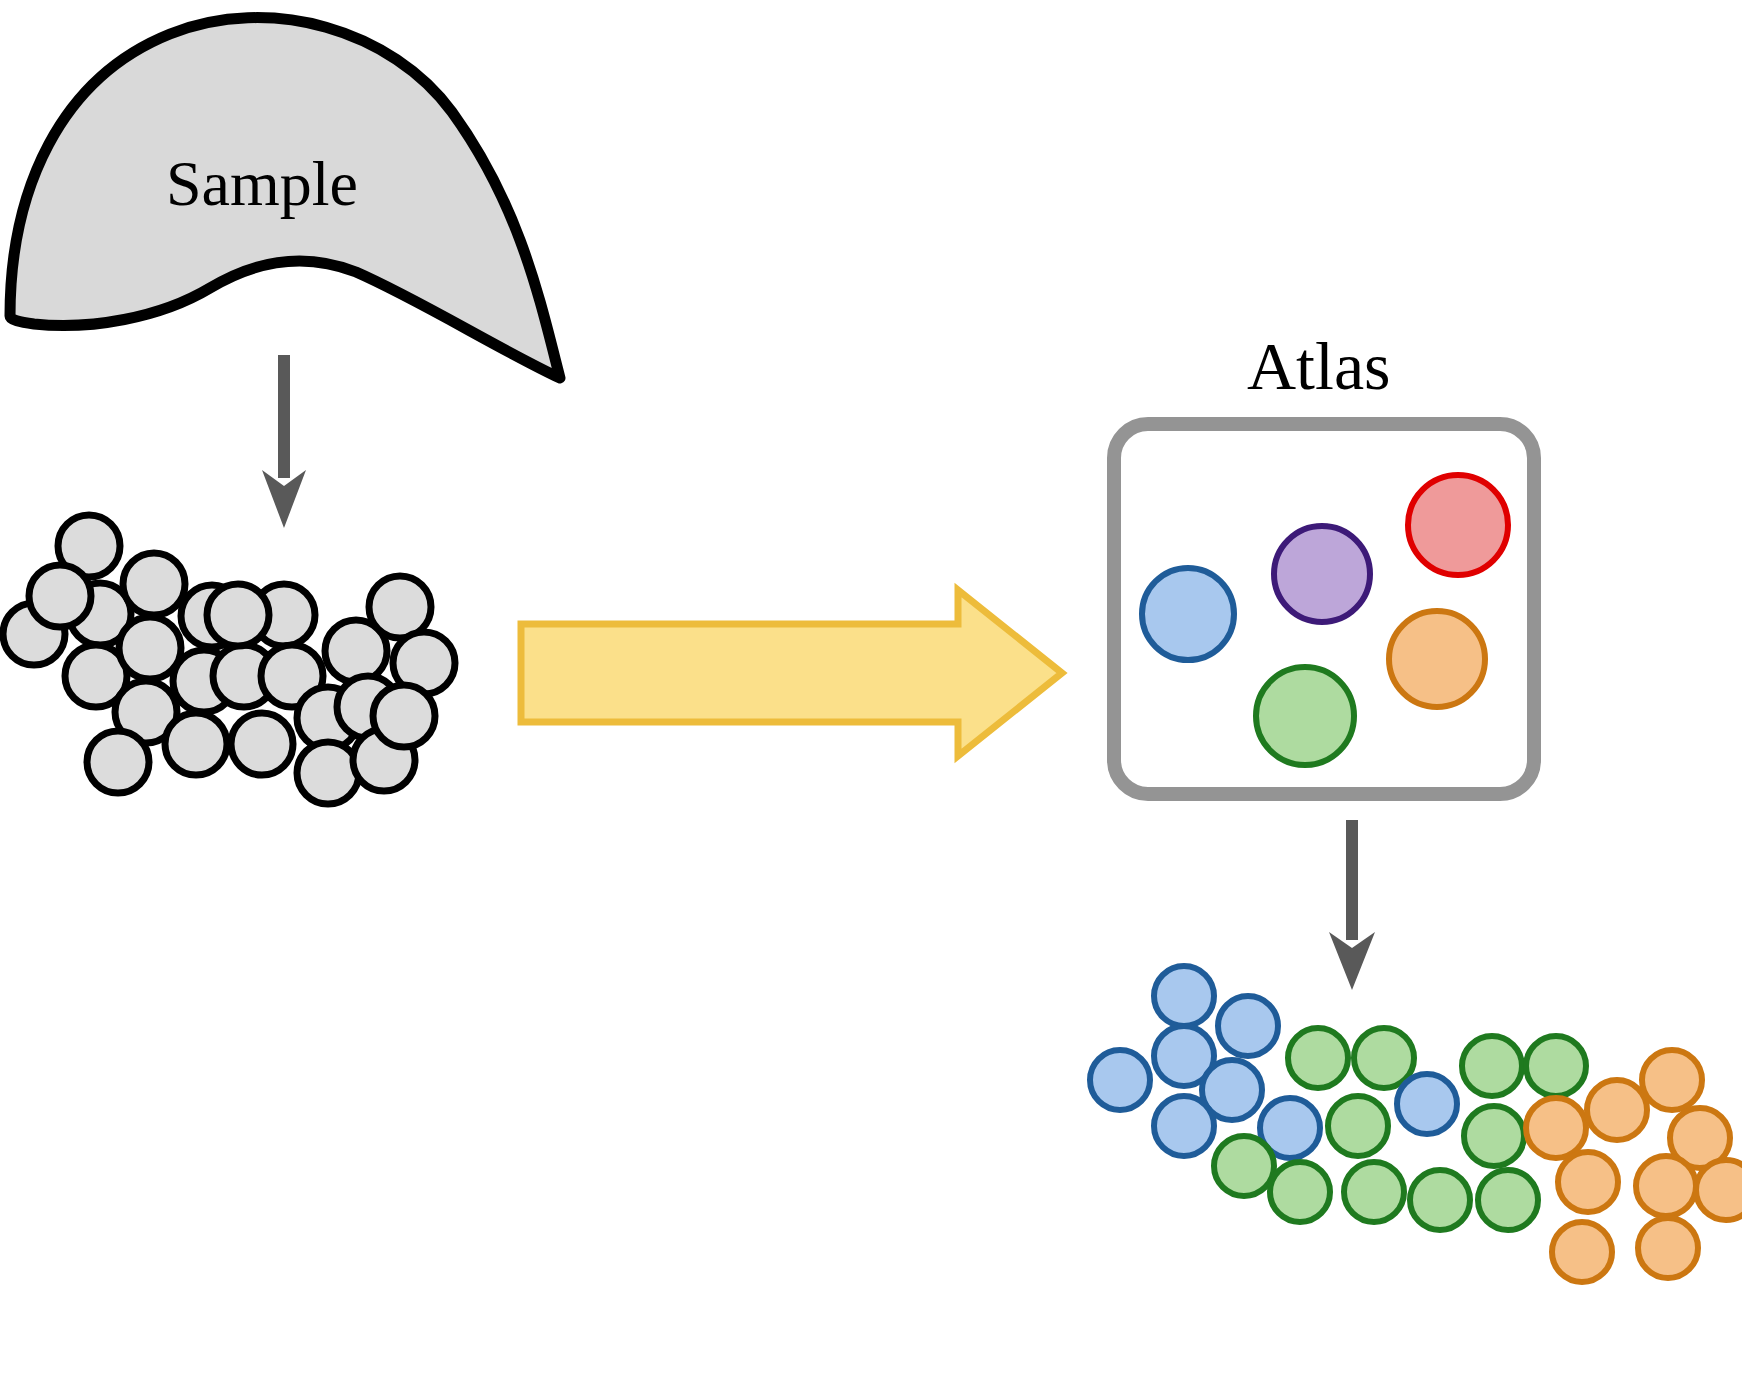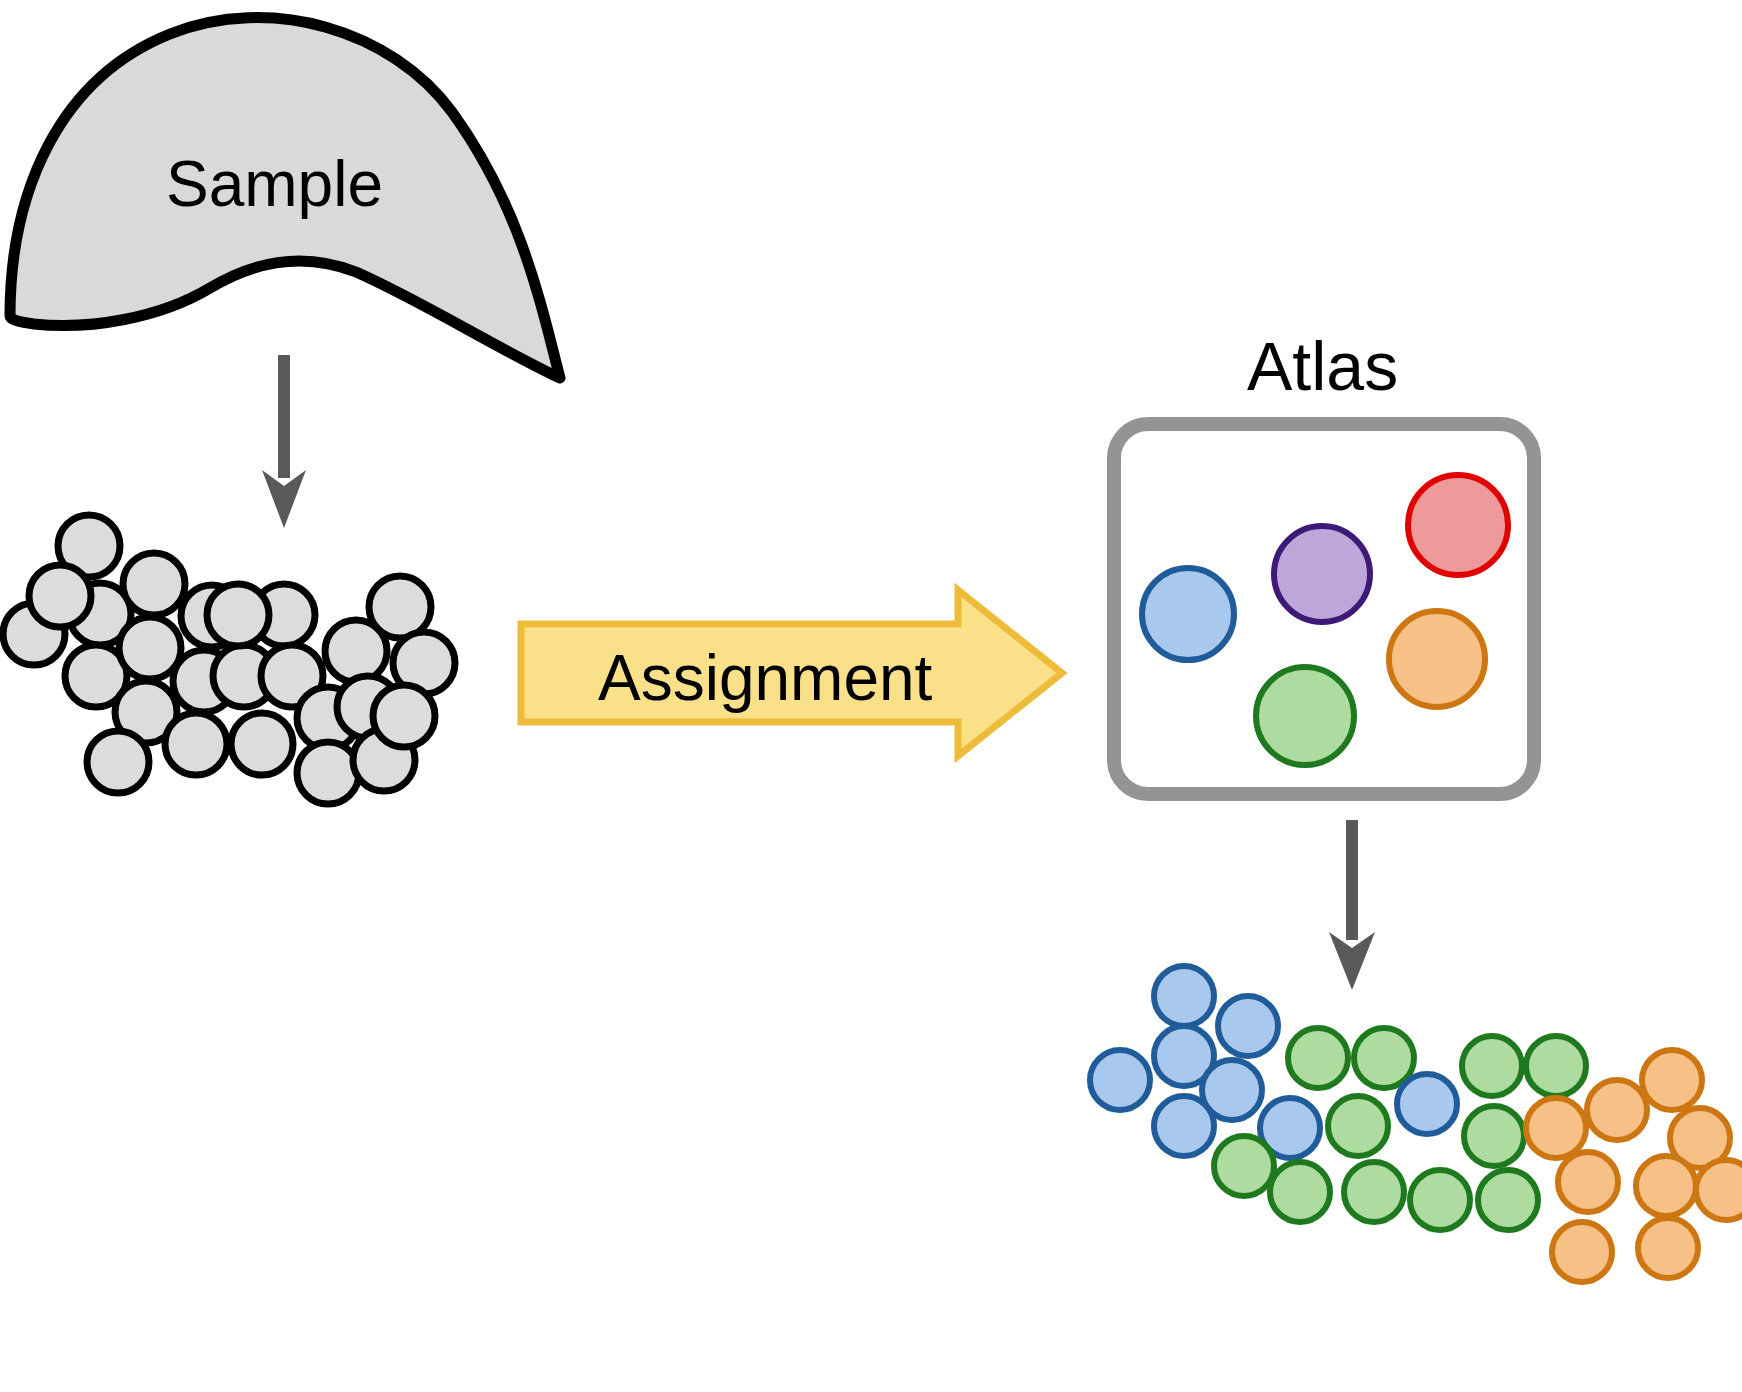--- a/index.html
+++ b/index.html
@@ -21,21 +21,21 @@
   }
   #stage svg.layer {
     position: absolute;
     top: 0;
     left: 0;
     width: 1742px;
     height: 1392px;
   }
   .lbl {
     position: absolute;
-    font-family: Liberation Sans, sans-serif;
+    font-family: Liberation Serif, serif;
     color: #000000;
     white-space: nowrap;
     line-height: 1;
   }
   #sample-label {
     left: 166px;
     top: 152px;
     font-size: 64px;
   }
   #atlas-label {
@@ -144,15 +144,14 @@
         <circle cx="1668" cy="1248" r="30" fill="#f6c087" stroke="#cc7711" stroke-width="6"></circle>
         <circle cx="1726" cy="1190" r="30" fill="#f6c087" stroke="#cc7711" stroke-width="6"></circle>
       </g>
 
   </svg>
 
   <div class="lbl" id="sample-label">Sample</div>
 
   <div class="lbl" id="atlas-label">Atlas</div>
 
-  <div class="lbl" id="assignment-label">Assignment</div>
 
 </div>
 
 </body></html>

